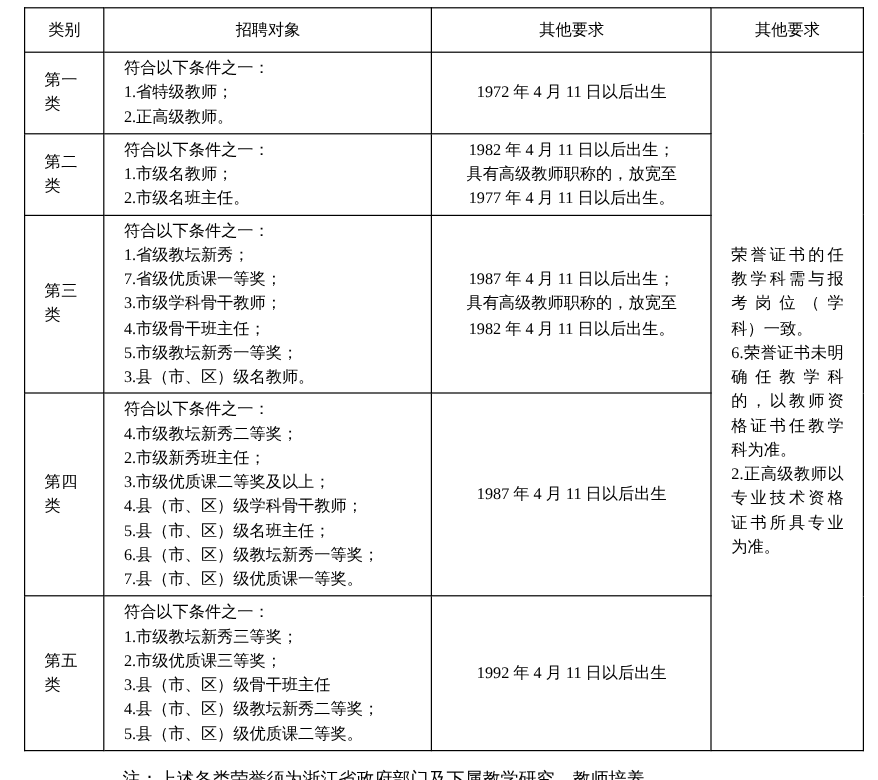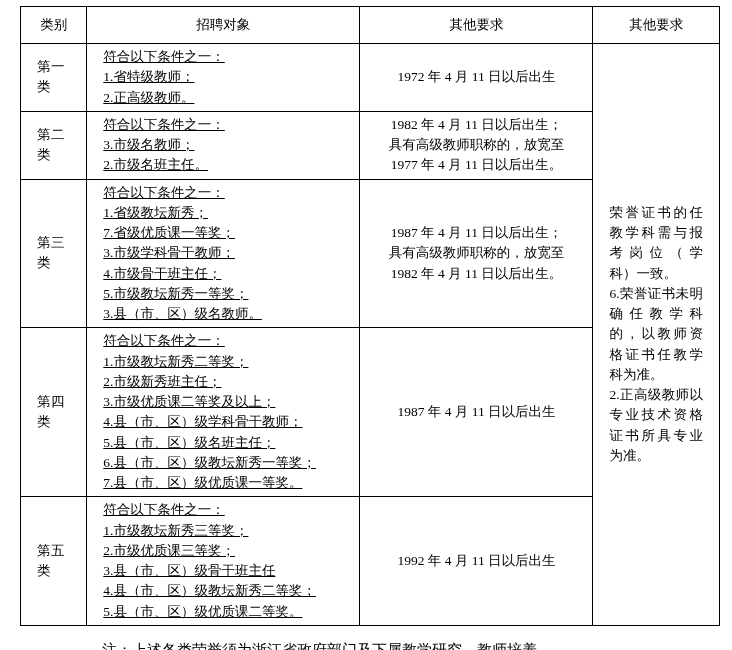--- a/index.html
+++ b/index.html
@@ -62,21 +62,20 @@
   td.other-cell {
     text-align: left;
     padding: 6px 8px;
     line-height: 1.65;
     font-size: 13.5px;
     vertical-align: top;
     margin-left: 42px;
   }
   .lines > div {
     white-space: nowrap;
-    text-decoration: underline;
   }
   .age-lines > div {
     white-space: nowrap;
   }
   .other-text p {
     margin: 0;
     text-align: justify;
     text-justify: inter-ideograph;
   }
   .note {
@@ -129,21 +128,21 @@
             <p>2.正高级教师以专业技术资格证书所具专业为准。</p>
           </div>
         </td>
       </tr>
 
       <tr>
         <td class="cat-cell">第二类</td>
         <td class="target-cell">
           <div class="lines">
             <div>符合以下条件之一：</div>
-            <div>3.市级名教师；</div>
+            <div>1.市级名教师；</div>
             <div>2.市级名班主任。</div>
           </div>
         </td>
         <td class="age-cell">
           <div class="age-lines">
             <div>1982 年 4 月 11 日以后出生；</div>
             <div>具有高级教师职称的，放宽至</div>
             <div>1977 年 4 月 11 日以后出生。</div>
           </div>
         </td>
@@ -169,21 +168,21 @@
             <div>1982 年 4 月 11 日以后出生。</div>
           </div>
         </td>
       </tr>
 
       <tr>
         <td class="cat-cell">第四类</td>
         <td class="target-cell">
           <div class="lines">
             <div>符合以下条件之一：</div>
-            <div>1.市级教坛新秀二等奖；</div>
+            <div>4.市级教坛新秀二等奖；</div>
             <div>2.市级新秀班主任；</div>
             <div>3.市级优质课二等奖及以上；</div>
             <div>4.县（市、区）级学科骨干教师；</div>
             <div>5.县（市、区）级名班主任；</div>
             <div>6.县（市、区）级教坛新秀一等奖；</div>
             <div>7.县（市、区）级优质课一等奖。</div>
           </div>
         </td>
         <td class="age-cell">
           <div class="age-lines">

